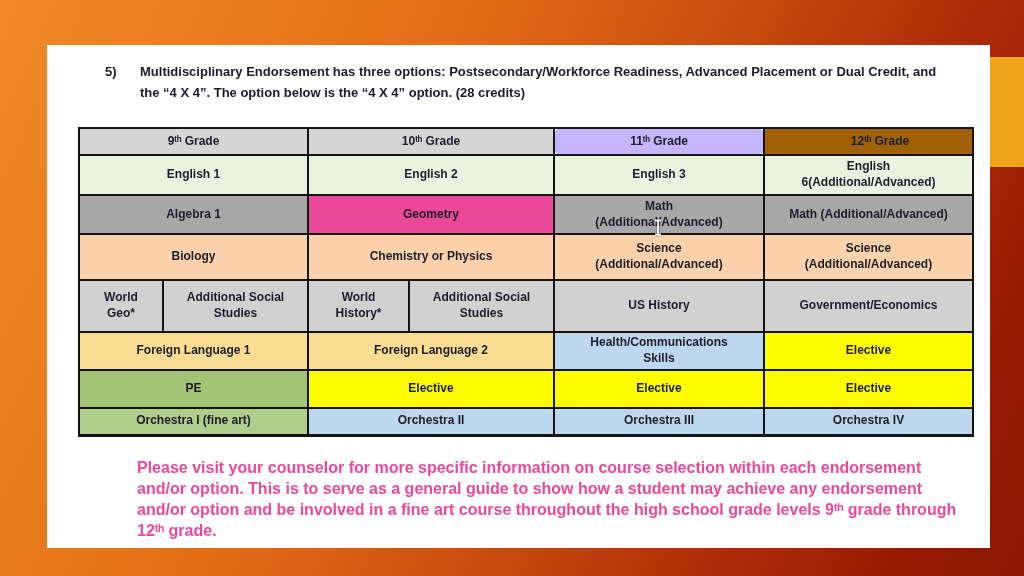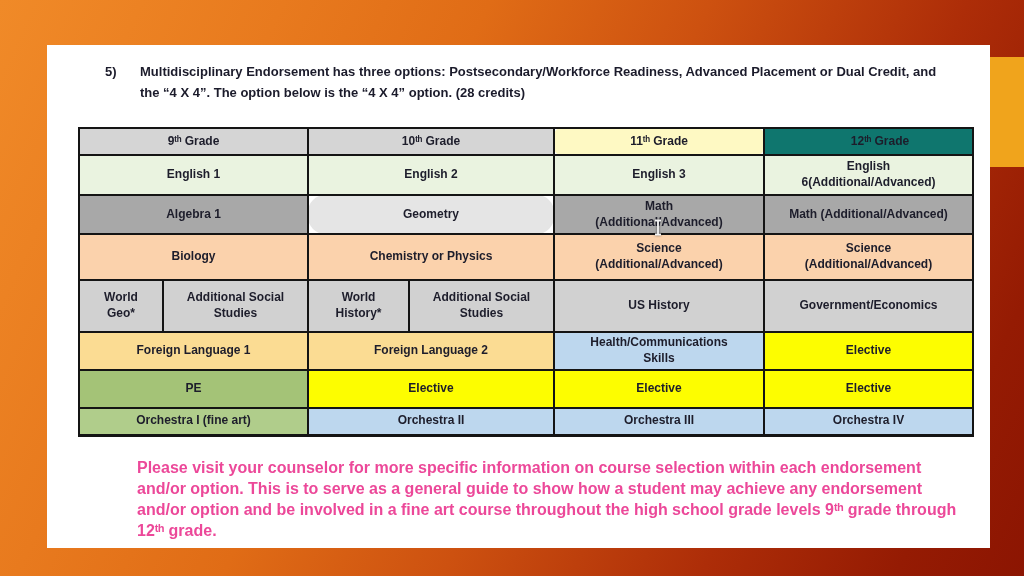--- a/index.html
+++ b/index.html
@@ -69,33 +69,33 @@
           <col style="width:145px">
         <col style="width:101px">
           <col style="width:145px">
         <col style="width:210px">
           <col style="width:209px">
       </colgroup>
       <tbody>
           <tr class="h27">
         <th colspan="2" style="background-color: rgb(213, 213, 213);">9ᵗʰ Grade</th>
         <th colspan="2" style="background-color: rgb(213, 213, 213);">10ᵗʰ Grade</th>
-        <th style="background-color: #fef9c3; border-radius: 7px;">11ᵗʰ Grade</th>
-        <th style="background-color: #0f766e; padding-left: 25px;">12ᵗʰ Grade</th>
+        <th style="background-color: #c4b5fd; border-radius: 7px;">11ᵗʰ Grade</th>
+        <th style="background-color: #a16207; padding-left: 25px;">12ᵗʰ Grade</th>
       </tr>
       <tr class="h40">
         <td colspan="2" style="background-color: rgb(234, 243, 224); text-align: center;">English 1</td>
         <td colspan="2" style="background-color: rgb(234, 243, 224);">English 2</td>
         <td style="background-color: rgb(234, 243, 224); margin-left: 32px;">English 3</td>
         <td style="background-color: rgb(234, 243, 224);">English
 6(Additional/Advanced)</td>
       </tr>
       <tr class="h39">
         <td colspan="2" style="background-color: rgb(168, 168, 168);">Algebra 1</td>
-        <td colspan="2" style="background-color: #e5e5e5; border-radius: 17px;">Geometry</td>
+        <td colspan="2" style="background-color: #ec4899;">Geometry</td>
         <td style="background-color: rgb(168, 168, 168);">Math
 (Additional/Advanced)</td>
         <td style="background-color: rgb(168, 168, 168);">Math (Additional/Advanced)</td>
       </tr>
       <tr class="h46">
         <td colspan="2" style="background-color: rgb(251, 210, 172);">Biology</td>
         <td colspan="2" style="background-color: rgb(251, 210, 172);">Chemistry or Physics</td>
         <td style="background-color: rgb(251, 210, 172);">Science
 (Additional/Advanced)</td>
         <td style="background-color: rgb(251, 210, 172);">Science

